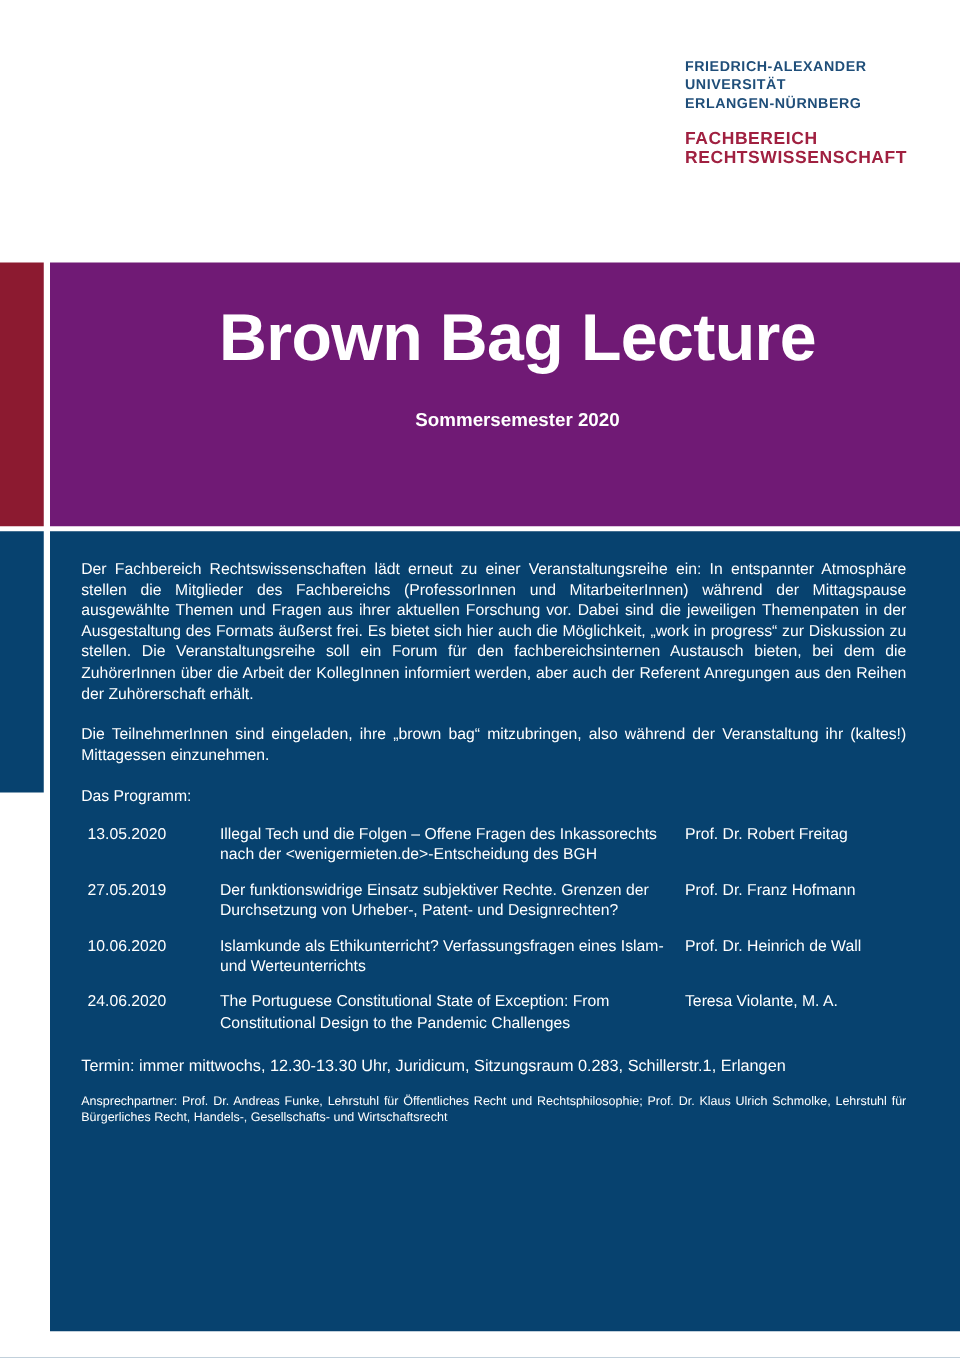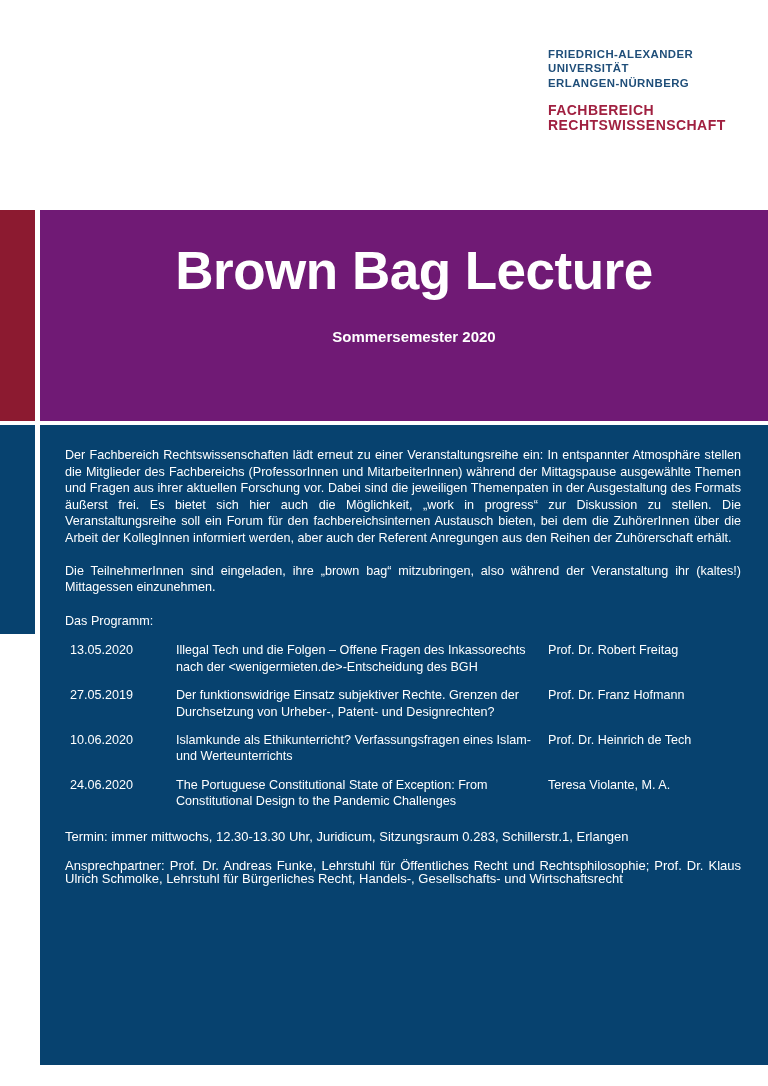--- a/index.html
+++ b/index.html
@@ -105,21 +105,21 @@
     position: absolute;
     left: 40px; top: 425px;
     width: 728px;
     height: 640px;
     background: #07426F;
     box-sizing: border-box;
     padding: 0;
   }
 
   .body-inner {
-    padding: 22px 27px 0 25px;
+    padding: 22px 43px 0 25px;
   }
 
   .para {
     color: #ffffff;
     font-size: 12.6px;
     line-height: 16.6px;
     text-align: justify;
     margin: 0;
   }
   .para + .para { margin-top: 16px; }
@@ -159,21 +159,21 @@
 
   
   .termin {
     color: #ffffff;
     font-size: 13px;
     line-height: 17px;
     margin: 6px 0 0 0;
   }
   .contact {
     color: #ffffff;
-    font-size: 13px;
+    font-size: 10px;
     line-height: 13px;
     margin: 14px 0 0 0;
     text-align: justify;
     max-width: 676px;
   }
 </style>
 </head>
 <body>
 
 <div class="header">
@@ -248,21 +248,21 @@
           <td class="col-speaker">Prof. Dr. Robert Freitag</td>
         </tr>
         <tr>
           <td class="col-date">27.05.2019</td>
           <td class="col-title">Der funktionswidrige Einsatz subjektiver Rechte. Grenzen der Durchsetzung von Urheber-, Patent- und Designrechten?</td>
           <td class="col-speaker">Prof. Dr. Franz Hofmann</td>
         </tr>
         <tr>
           <td class="col-date">10.06.2020</td>
           <td class="col-title">Islamkunde als Ethikunterricht? Verfassungsfragen eines Islam- und Werteunterrichts</td>
-          <td class="col-speaker">Prof. Dr. Heinrich de Tech</td>
+          <td class="col-speaker">Prof. Dr. Heinrich de Wall</td>
         </tr>
         <tr>
           <td class="col-date">24.06.2020</td>
           <td class="col-title">The Portuguese Constitutional State of Exception: From Constitutional Design to the Pandemic Challenges</td>
           <td class="col-speaker">Teresa Violante, M. A.</td>
         </tr>
       </tbody>
     </table>
 
     <p class="termin">Termin: immer mittwochs, 12.30-13.30 Uhr, Juridicum, Sitzungsraum 0.283, Schillerstr.1, Erlangen</p>

